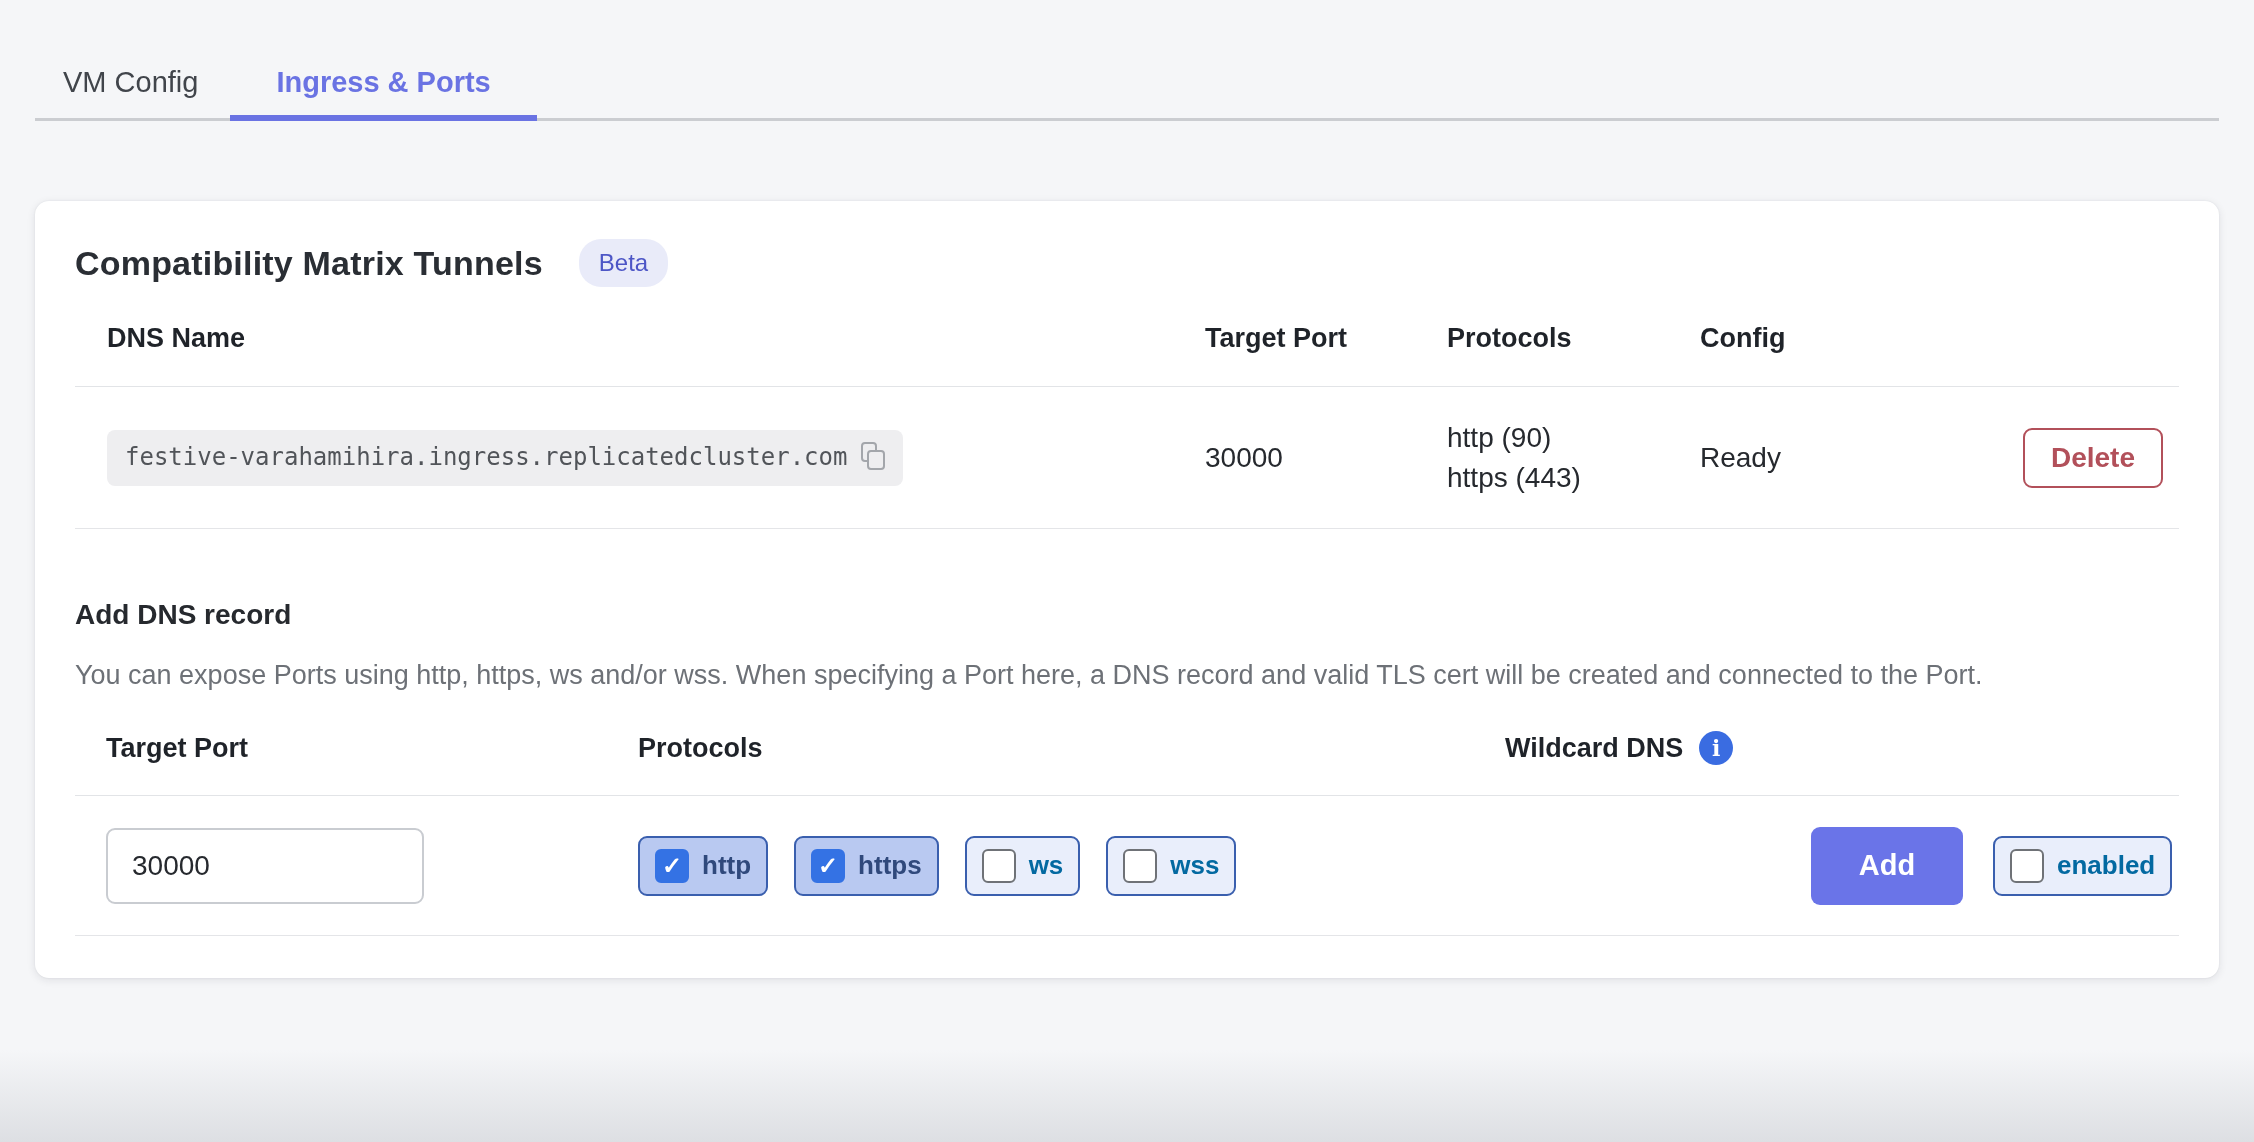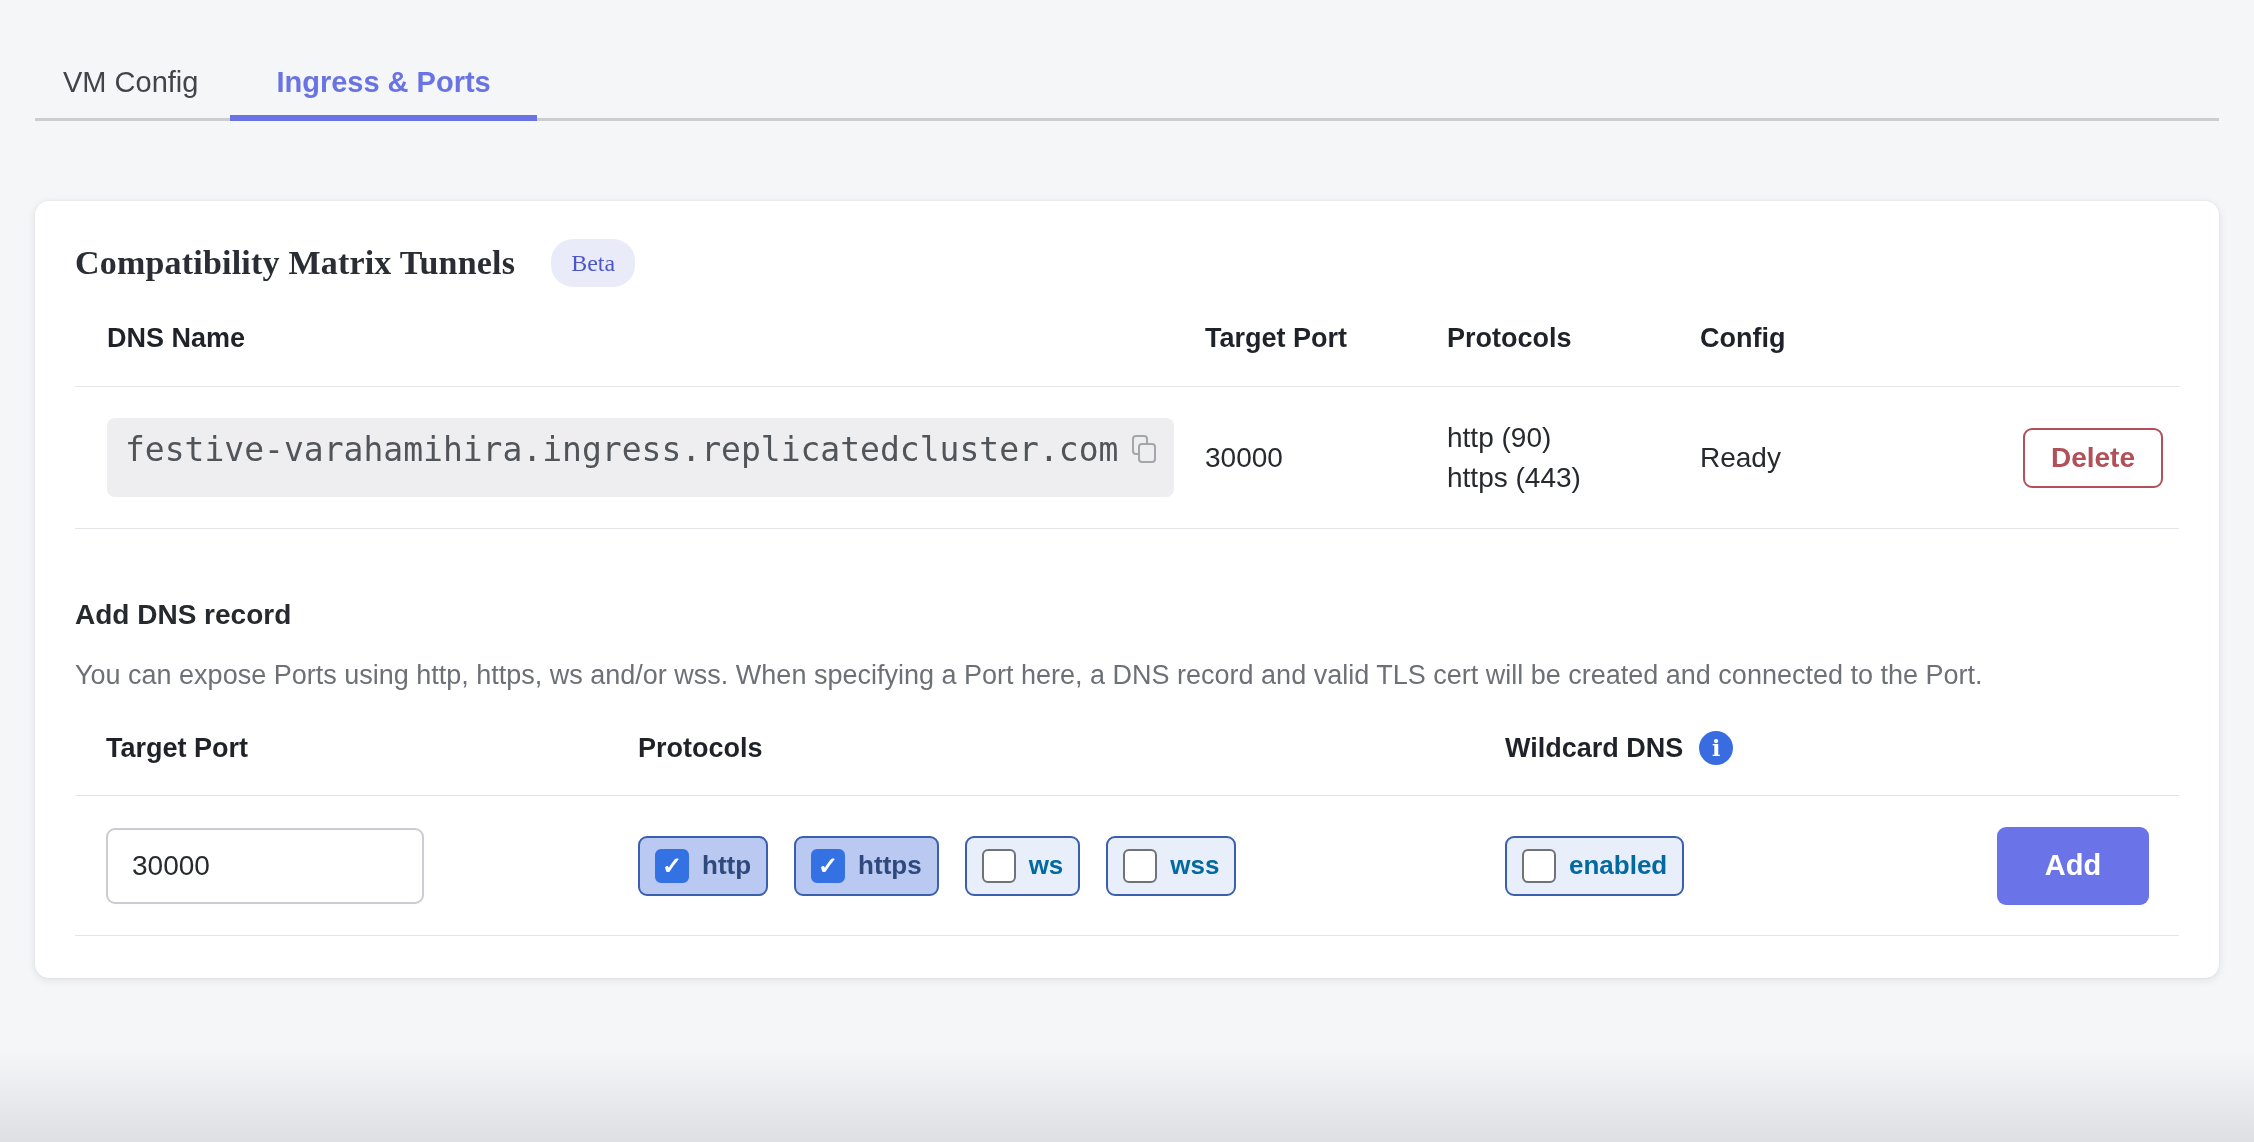--- a/index.html
+++ b/index.html
@@ -33,21 +33,21 @@
   
   .card {
     margin:80px 35px 0 35px;
     width:2184px;
     background:#ffffff;
     border-radius:14px;
     box-shadow:0 2px 8px rgba(30,34,45,0.10), 0 0 2px rgba(30,34,45,0.08);
     padding:38px 40px 42px 40px;
   }
 
-  .title-row { display:flex; align-items:center; gap:36px; padding-left:0;font-family:Liberation Serif, serif; }
+  .title-row { display:flex; align-items:center; gap:36px; padding-left:0; }
   .card-title { font-size:34px; font-weight:700; color:#2a2e34; letter-spacing:0.2px; }
   .beta-badge {
     background:#e9ebf9; color:#4d56c6;
     font-size:24px; font-weight:500;
     padding:12px 20px; border-radius:22px; line-height:1;
   }
 
   
   .tbl-head, .tbl-row {
     display:grid;
@@ -59,23 +59,23 @@
     font-size:27px; font-weight:700; color:#1f2329;
     padding:0 0 32px 0;
   }
   .tbl-head .th.first { padding-left:32px; }
   .tbl-row { height:142px; border-bottom:1px solid #e4e5e8; }
   .cell { font-size:28px; color:#26292e; }
   .cell.first { padding-left:32px; }
   .dns-pill {
     display:inline-flex; align-items:center; gap:14px;
     background:#eeeef0; border-radius:8px;
-    padding:12px 16px 28px 18px;
+    padding:12px 16px 14px 18px;
     font-family:"DejaVu Sans Mono","Liberation Mono",monospace;
-    font-size:33px; color:#515459;
+    font-size:24px; color:#515459;
   }
   .copy-icon { position:relative; width:26px; height:30px; display:inline-block; flex:none; }
   .copy-icon .back {
     position:absolute; left:0; top:0; width:16px; height:20px;
     border:2px solid #a3a6ab; border-radius:4px; background:#eeeef0;
   }
   .copy-icon .front {
     position:absolute; left:6px; top:8px; width:18px; height:20px;
     border:2px solid #a3a6ab; border-radius:4px; background:#eeeef0;
   }
@@ -221,23 +221,23 @@
       <label class="chip">
         <span class="box"></span>
         <span class="chip-label">ws</span>
       </label>
       <label class="chip">
         <span class="box"></span>
         <span class="chip-label">wss</span>
       </label>
     </div>
     <div>
+      <button class="add-btn">Add</button>
+    </div>
+    <div>
       <label class="chip">
         <span class="box"></span>
         <span class="chip-label">enabled</span>
       </label>
     </div>
-    <div>
-      <button class="add-btn">Add</button>
-    </div>
   </div>
 
 </div>
 
 </body></html>

